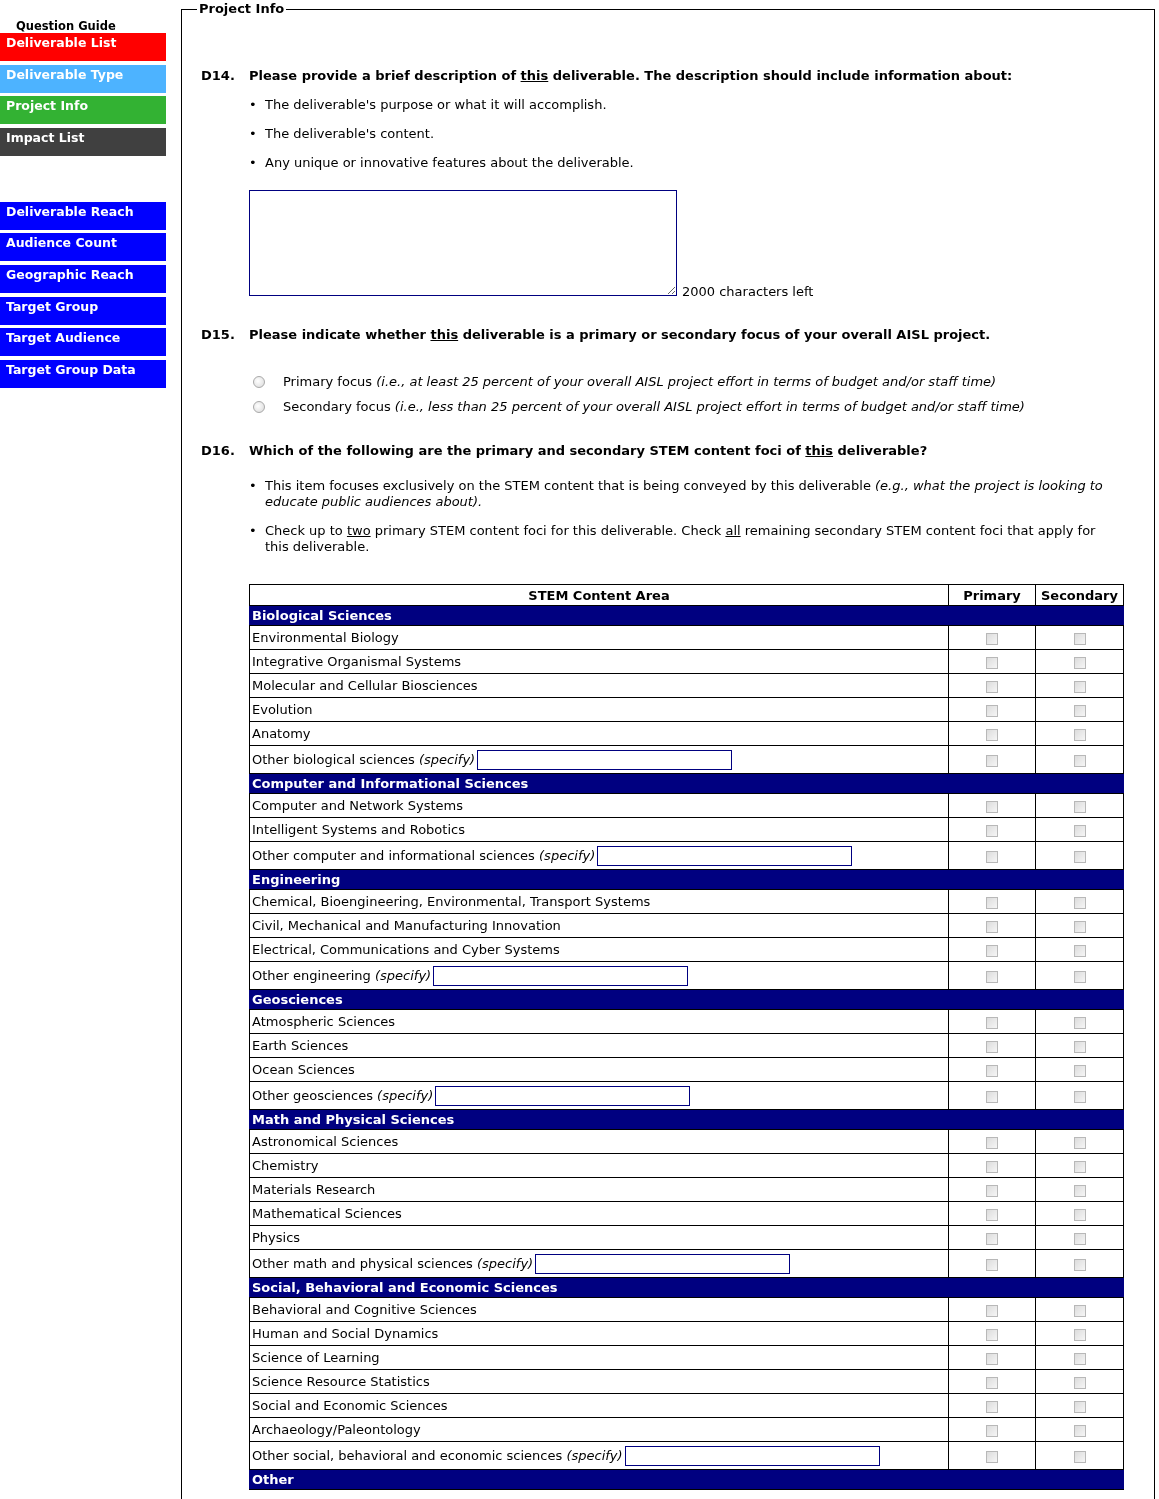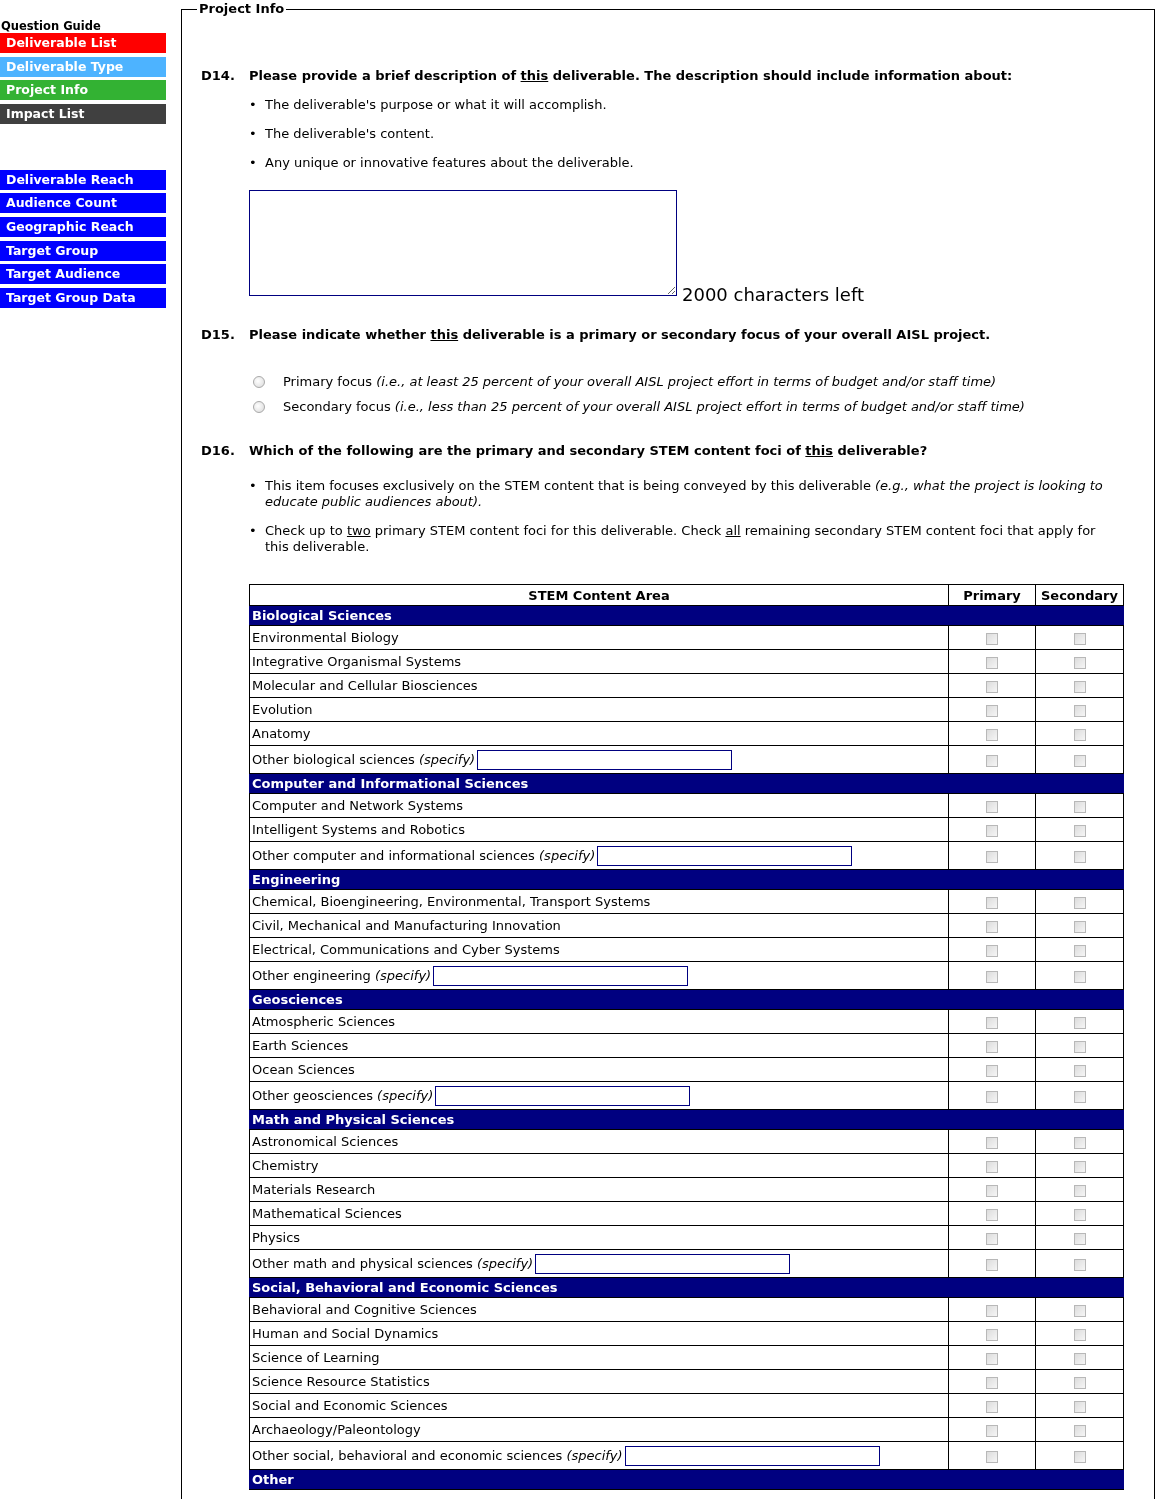--- a/index.html
+++ b/index.html
@@ -3,23 +3,23 @@
 <meta charset="utf-8">
 <style>
   html, body { margin: 0; padding: 0; background: #fff; }
   body {
     width: 1159px; height: 1499px; overflow: hidden; position: relative;
     font-family: "DejaVu Sans", "Liberation Sans", sans-serif;
     font-size: 13px; color: #000;
   }
   
   .sidebar { position: absolute; left: 0; top: 19px; width: 166px; }
-  .sidebar-title { font-weight: bold; font-size: 11.5px; line-height: 14px; padding-left: 1px; }
+  .sidebar-title { font-weight: bold; font-size: 11.5px; line-height: 14px; padding-left: 16px; }
   .nav-item {
-    display: block; height: 20px; line-height: 20px; margin-bottom: 3.6px;
+    display: block; height: 28px; line-height: 20px; margin-bottom: 3.6px;
     color: #fff; font-weight: bold; font-size: 12.5px; padding-left: 6px;
     text-decoration: none; white-space: nowrap; overflow: hidden;
   }
   
   .fieldset {
     position: absolute; left: 181px; top: 9px; width: 974px; height: 1510px;
     border: 1px solid #000; border-bottom: none; box-sizing: border-box;
   }
   .legend {
     position: absolute; left: 197px; top: 1px; background: #fff;
@@ -31,21 +31,21 @@
   .bullet { position: absolute; left: 249px; font-size: 13px; line-height: 16px; }
   .bullet .dot { display: inline-block; width: 16px; }
   .bullet-wrap { position: absolute; left: 249px; width: 870px; font-size: 13px; line-height: 16px; }
   .bullet-wrap .dot { position: absolute; left: 0; top: 0; }
   .bullet-wrap .txt { display: block; margin-left: 16px; }
   textarea.desc {
     position: absolute; left: 249px; top: 190px; width: 428px; height: 106px;
     border: 1px solid #000080; box-sizing: border-box; resize: both;
     font-family: "DejaVu Sans", sans-serif; font-size: 13px;
   }
-  .char-left { position: absolute; left: 682px; top: 284px; font-size: 18px; }
+  .char-left { position: absolute; left: 682px; top: 284px; font-size: 13px; }
   .radio-row { position: absolute; left: 253px; font-size: 13px; line-height: 16px; display: flex; align-items: center; }
   .radio {
     width: 12px; height: 12px; border-radius: 50%; border: 1px solid #a9a9a9;
     background: radial-gradient(circle at 40% 40%, #fff 0%, #e4e4e4 70%, #d0d0d0 100%);
     margin-right: 18px; box-sizing: border-box;
   }
   i { font-style: italic; text-align: center; }
   
   table.stem {
     position: absolute; left: 249px; top: 584px; width: 875px;

